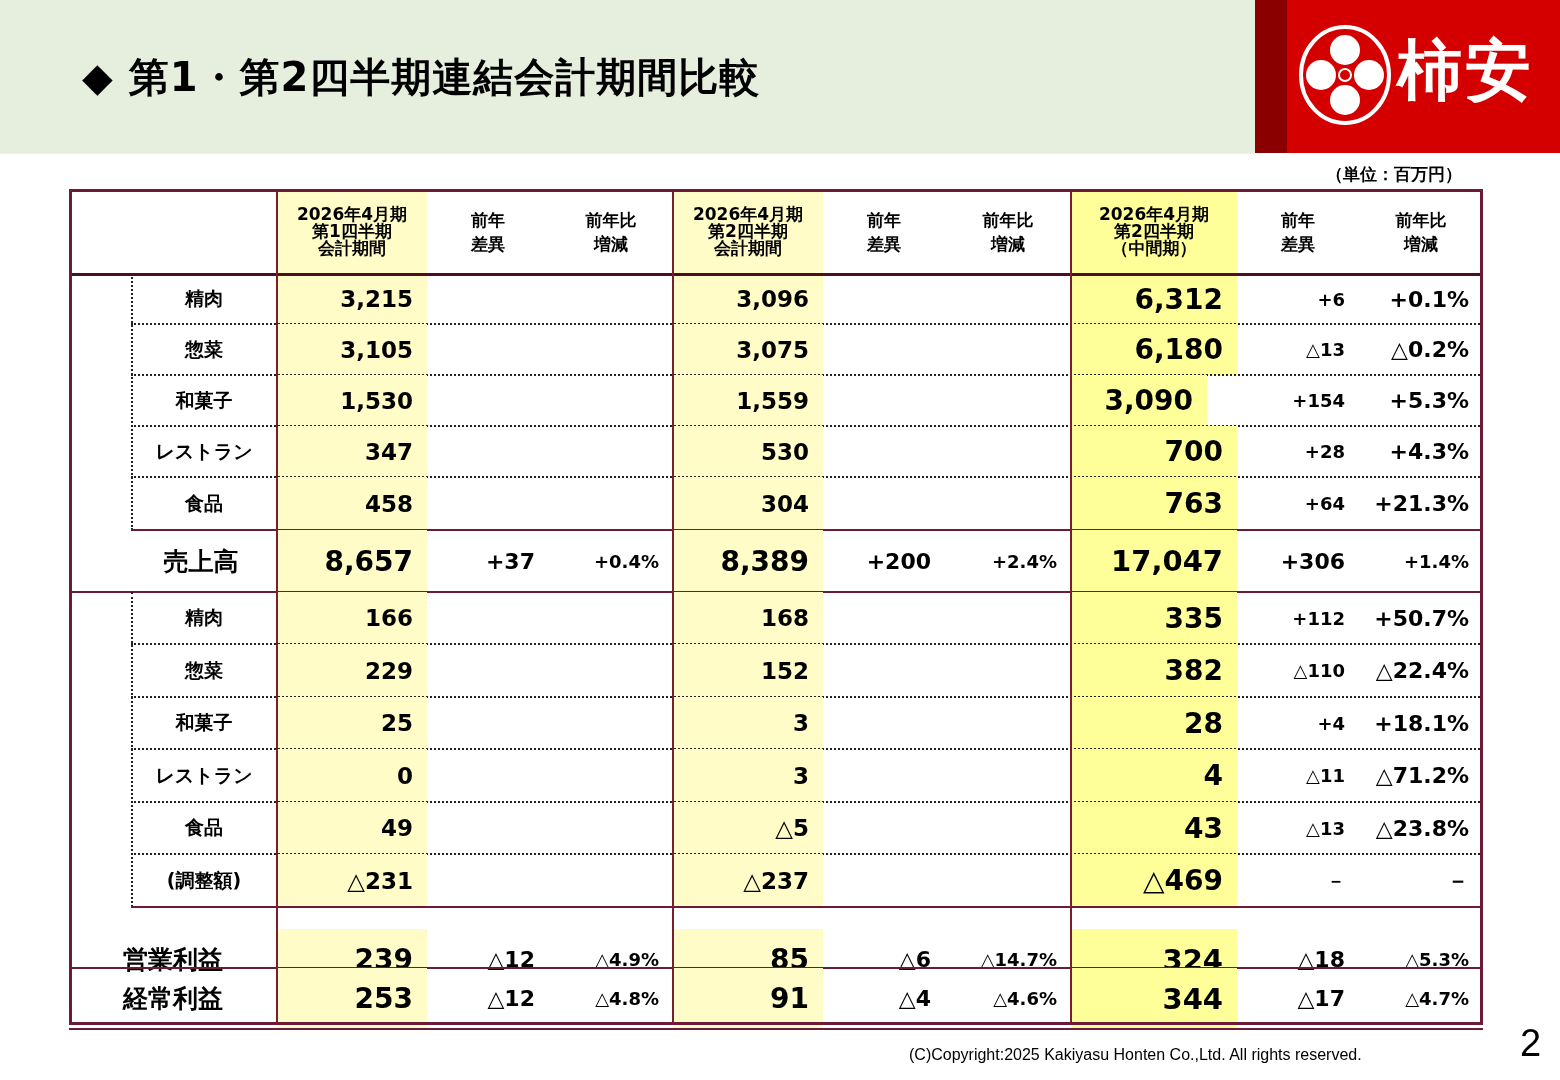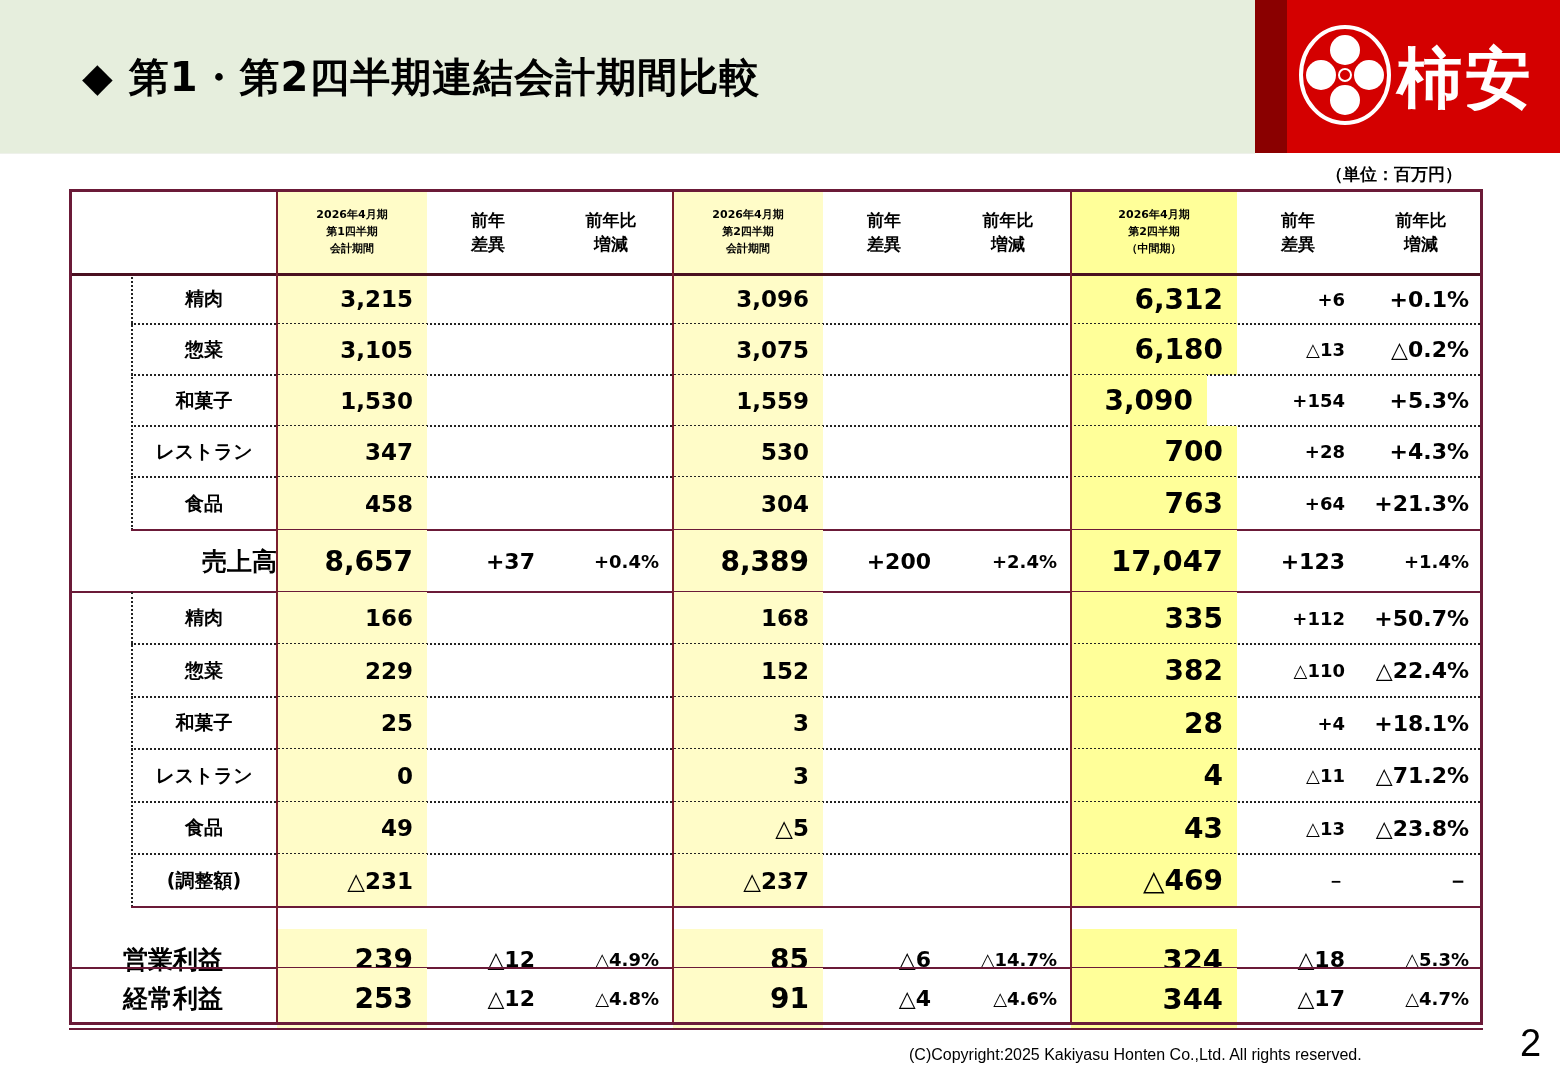--- a/index.html
+++ b/index.html
@@ -2,31 +2,31 @@
 <html><head>
 <meta charset="utf-8">
 <style>
   html, body { margin:0; padding:0; }
   body { width:1560px; height:1080px; position:relative; background:#ffffff; font-family:"DejaVu Sans", sans-serif; color:#000; overflow:hidden; }
   .header { position:absolute; left:0; top:0; width:1255px; height:153px; background:#e6eedd; border-bottom:1px solid #eef1ea; }
   .title { position:absolute; left:82px; top:50px; font-size:40px; font-weight:bold; letter-spacing:1px; white-space:nowrap; }
   .logo { position:absolute; left:1255px; top:0; width:305px; height:153px; background:#d40000; }
   .logo .band { position:absolute; left:0; top:0; width:32px; height:153px; background:#8a0000; }
   .logo svg { position:absolute; left:40px; top:20px; }
-  .logo .name { position:absolute; left:142px; top:26px; font-family:"DejaVu Serif", serif; font-size:66px; color:#fff; letter-spacing:2px; font-weight:bold;margin-top:8px; }
+  .logo .name { position:absolute; left:142px; top:26px; font-family:"DejaVu Serif", serif; font-size:66px; color:#fff; letter-spacing:2px; font-weight:bold; }
   .unit { position:absolute; left:1326px; top:163px; font-size:17px; font-weight:bold; }
   .outer { position:absolute; left:69px; top:189px; width:1414px; height:836px; border:3px solid #6b1a38; box-sizing:border-box; pointer-events:none; }
   .grid { position:absolute; left:69px; top:189px; width:1414px; }
   .row { position:absolute; left:0; width:1414px; }
   .cell { position:absolute; top:0; height:100%; display:flex; align-items:center; box-sizing:border-box; }
   .yel1 { background:#fffcc8; }
   .yel2 { background:#ffff99; }
   .num { justify-content:flex-end; padding-right:14px; }
   .ctr { justify-content:center; text-align:center; }
-  .hdr-small { font-size:11px; line-height:17px; font-weight:bold; }
+  .hdr-small { font-size:17px; line-height:17px; font-weight:bold; }
   .hdr-big { font-size:17px; line-height:24px; font-weight:bold; }
   .vline { position:absolute; width:2px; background:#7a1e2e; }
   .hline { position:absolute; height:2px; background:#6b1a38; }
   .dotline { position:absolute; height:0; border-top:2px dotted #222; }
   .dotv { position:absolute; width:0; border-left:2px dotted #222; }
   .lbl { font-size:19px; font-weight:bold; }
   .lbl-big { font-size:25px; font-weight:bold; }
   .v { font-size:23px; font-weight:bold; }
   .v-big { font-size:28px; font-weight:bold; }
   .v-mid { font-size:29px; font-weight:bold; }
@@ -201,21 +201,21 @@
       <div class="cell num v-sm" style="left: 1168px; width: 122px;">
         <span>+64</span>
       </div>
       <div class="cell num v-sm2" style="left: 1290px; width: 124px;">
         <span>+21.3%</span>
       </div>
     </div>
     <div class="dotv" style="left: 62px; top: 85px; height: 256px;"></div>
     <div class="hline" style="left: 62px; width: 1352px; top: 340px;"></div>
     <div class="row" style="top: 341px; height: 62px;">
-      <div class="cell ctr lbl-big" style="left: 0px; width: 208px; justify-content: flex-end; padding-left: 56px;">
+      <div class="cell ctr lbl-big" style="left: 0px; width: 208px; justify-content: center; padding-left: 56px;">
         <span>売上高</span>
       </div>
       <div class="cell yel1 num v-big" style="left: 208px; width: 150px;">
         <span>8,657</span>
       </div>
       <div class="cell num v-sm2" style="left: 358px; width: 122px;">
         <span>+37</span>
       </div>
       <div class="cell num v-sm" style="left: 480px; width: 124px;">
         <span>+0.4%</span>
@@ -226,21 +226,21 @@
       <div class="cell num v-sm2" style="left: 754px; width: 122px;">
         <span>+200</span>
       </div>
       <div class="cell num v-sm" style="left: 876px; width: 126px;">
         <span>+2.4%</span>
       </div>
       <div class="cell yel2 num v-mid" style="left: 1002px; width: 166px;">
         <span>17,047</span>
       </div>
       <div class="cell num v-sm2" style="left: 1168px; width: 122px;">
-        <span>+123</span>
+        <span>+306</span>
       </div>
       <div class="cell num v-sm" style="left: 1290px; width: 124px;">
         <span>+1.4%</span>
       </div>
     </div>
     <div class="hline" style="left: 0px; width: 1414px; top: 402px;"></div>
     <div class="row" style="top: 403px; height: 52px;">
       <div class="cell ctr lbl" style="left: 62px; width: 146px;">
         <span>精肉</span>
       </div>

